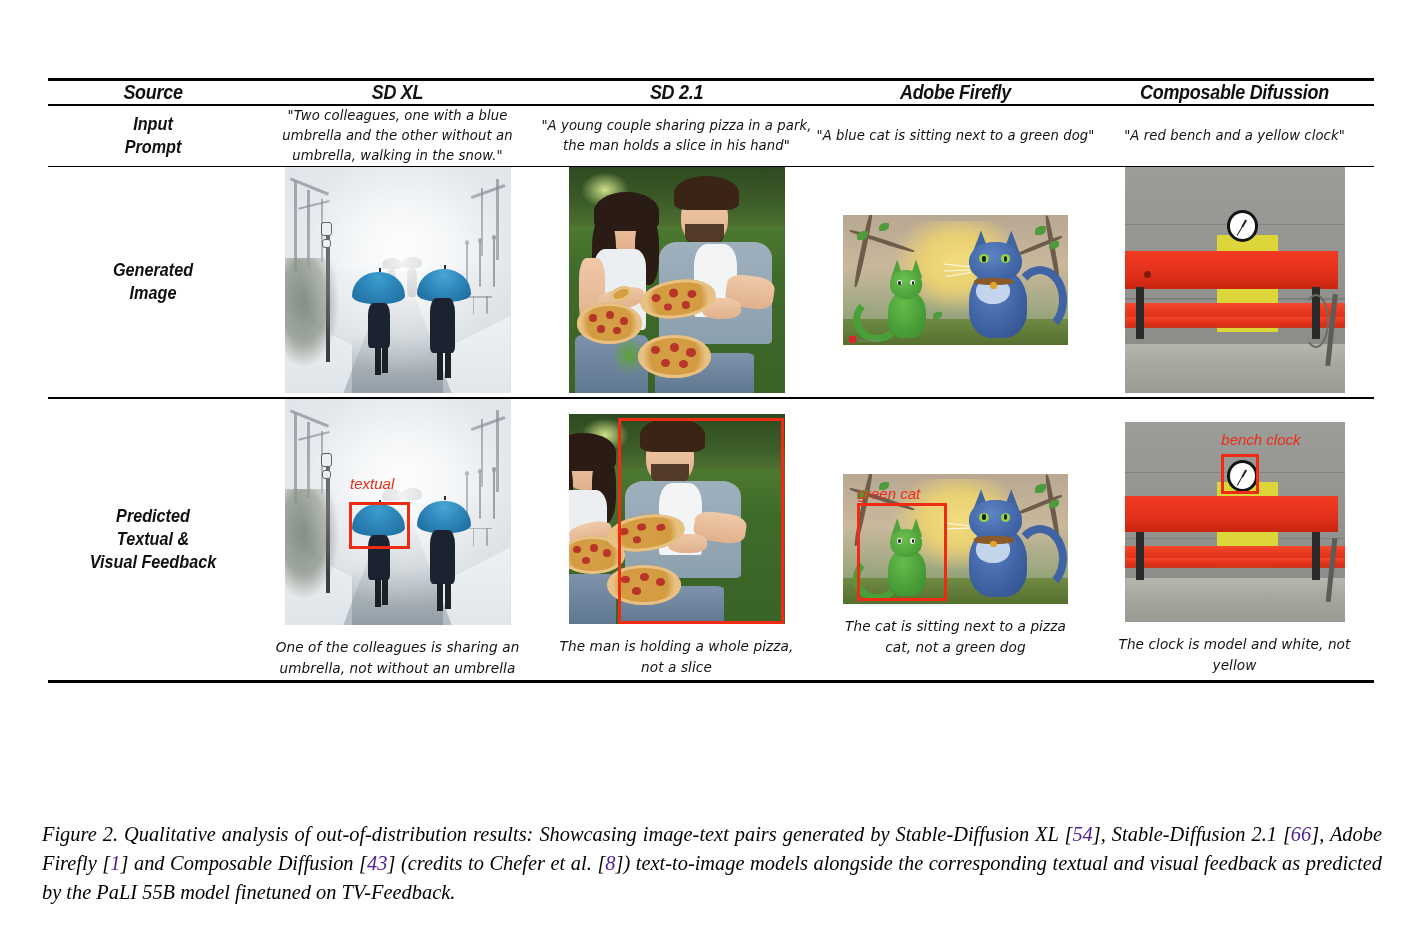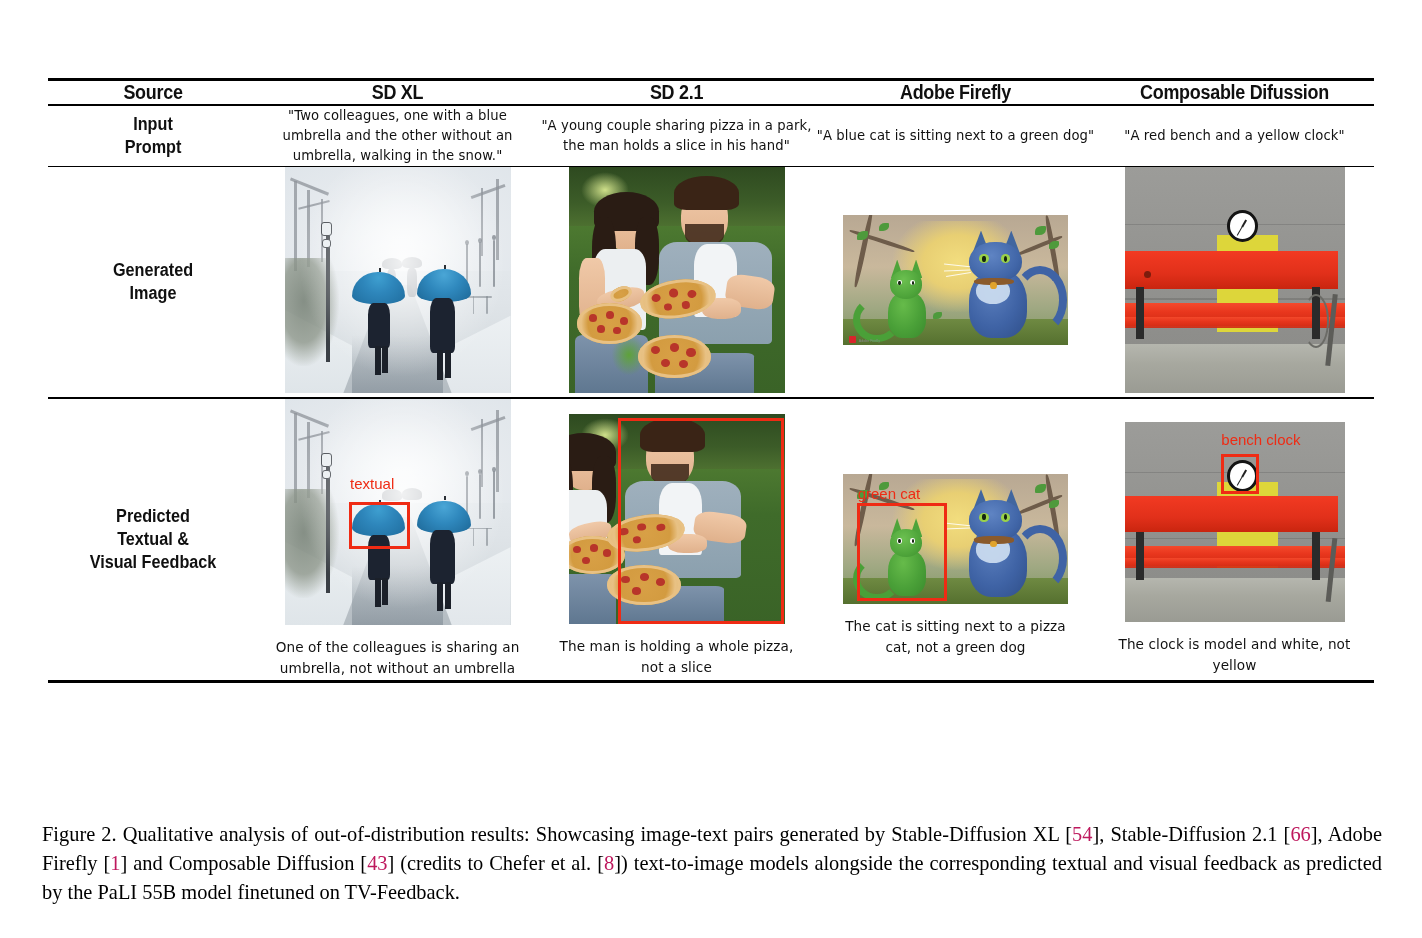--- a/index.html
+++ b/index.html
@@ -2,21 +2,21 @@
 <html><head>
 <meta charset="utf-8">
 <style>
   html,body{margin:0;padding:0;}
   body{
     width:1422px;height:938px;
     background:#ffffff;
     font-family:"Liberation Serif", serif;
     overflow:hidden;
   }
-  .page{position:relative;width:1422px;height:742px;}
+  .page{position:relative;width:1422px;height:742px;font-style:italic;}
 
   
   .fig{position:absolute;left:48px;top:78px;width:1326px;}
   .rule-thick{height:3px;background:#000;width:100%;}
   .rule-thin{height:1.6px;background:#000;width:100%;}
 
   table.grid{width:100%;border-collapse:collapse;table-layout:fixed;}
   table.grid td{padding:0;vertical-align:middle;text-align:center;}
 
   .col-src{width:210px;}
@@ -164,21 +164,21 @@
 
   
   .caption{
     position:absolute;left:42px;top:820px;width:1340px;
     font-family:"Liberation Serif", serif;
     font-size:20.4px;
     line-height:1.43;
     color:#000;
     text-align:justify;
   }
-  .cite{color:#be185d;}
+  .cite{color:#4c1d95;}
 </style>
 </head>
 <body>
 
 <div class="page">
 
   <div class="fig">
 
     <div class="rule-thick"></div>
 

